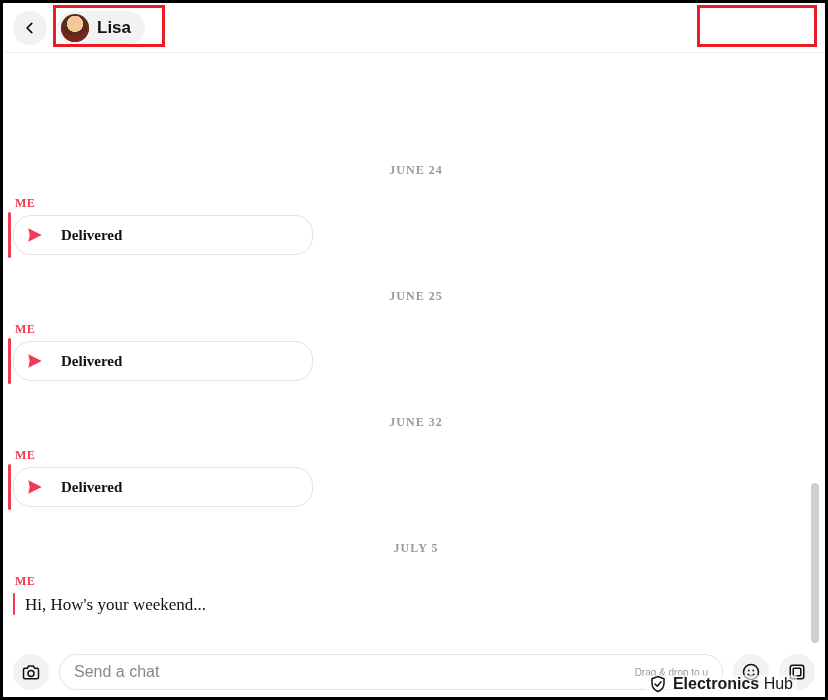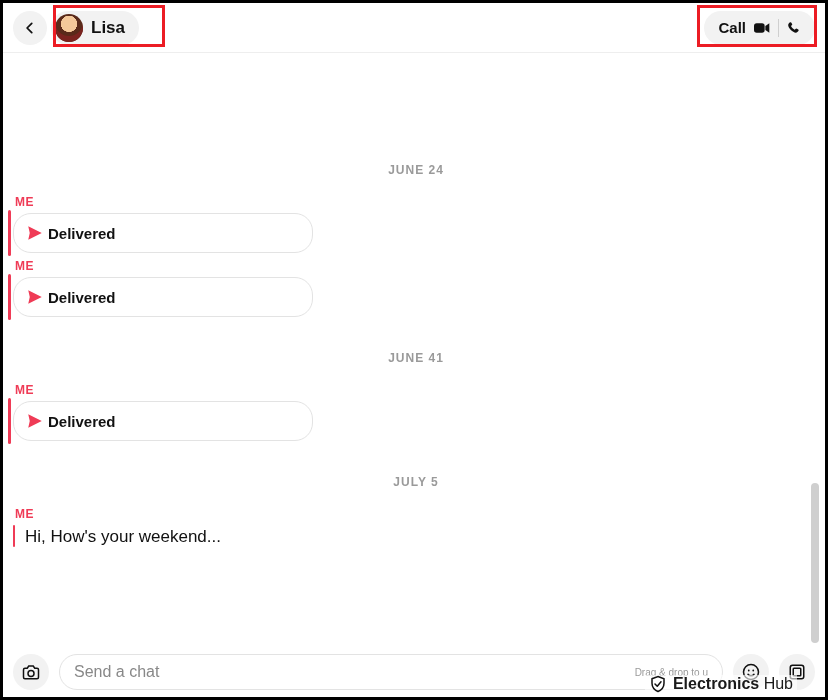--- a/index.html
+++ b/index.html
@@ -2,38 +2,38 @@
 <html><head>
 <meta charset="utf-8">
 <style>
   * { box-sizing: border-box; margin: 0; padding: 0; }
   html, body { width: 828px; height: 700px; font-family: -apple-system, BlinkMacSystemFont, "Segoe UI", Helvetica, Arial, sans-serif; background: #fff; }
   .frame { width: 828px; height: 700px; border: 3px solid #000; position: relative; overflow: hidden; background: #fff; }
 
   
   .header { height: 50px; display: flex; align-items: center; padding: 0 10px; position: relative; border-bottom: 1px solid #eee; }
   .back-btn { width: 34px; height: 34px; border-radius: 50%; background: #f2f2f2; display: flex; align-items: center; justify-content: center; cursor: pointer; }
-  .contact-pill { display: flex; align-items: center; background: #f2f2f2; border-radius: 18px; height: 34px; padding: 2px 14px 2px 4px; margin-left: 4px; cursor: pointer; gap: 8px; }
+  .contact-pill { display: flex; align-items: center; background: #f2f2f2; border-radius: 18px; height: 34px; padding: 2px 14px 2px 4px; margin-left: 10px; cursor: pointer; gap: 8px; }
   .avatar { width: 28px; height: 28px; border-radius: 50%; background: radial-gradient(circle at 50% 35%, #f4c89a 0 35%, #5a2a1a 36% 100%); box-shadow: inset 0 -6px 0 #7a231f; }
   .contact-name { font-size: 17px; font-weight: 600; color: #111; }
   .highlight-box { position: absolute; border: 3px solid #ec1c24; pointer-events: none; }
   .hl-contact { left: 50px; top: 2px; width: 112px; height: 42px; }
   .hl-call { right: 8px; top: 2px; width: 120px; height: 42px; }
 
   .call-pill { margin-left: auto; display: flex; align-items: center; background: #f2f2f2; border-radius: 18px; height: 34px; padding: 0 14px; gap: 8px; cursor: pointer; }
   .call-label { font-size: 15px; font-weight: 600; color: #111; }
   .call-divider { width: 1px; height: 18px; background: #cfcfcf; }
   .ico { display: flex; align-items: center; justify-content: center; }
 
   
-  .chat-body { position: absolute; top: 50px; bottom: 50px; left: 0; right: 0; overflow: hidden; padding: 10px 6px 0 10px; }
+  .chat-body { position: absolute; top: 50px; bottom: 50px; left: 0; right: 0; overflow: hidden; padding: 10px 6px 0 10px; font-family: Liberation Serif, serif; }
   .date-sep { text-align: center; color: #9a9a9a; font-size: 12px; font-weight: 700; letter-spacing: 1px; margin: 34px 0 18px; }
   .date-sep.first { margin-top: 100px; }
   .me-label { color: #ef3b56; font-size: 12px; font-weight: 800; letter-spacing: 0.5px; margin: 4px 0 4px 2px; }
-  .msg-card { border: 1px solid #e3e3e3; border-radius: 18px; width: 300px; padding: 10px 12px; display: flex; align-items: center; gap: 4px; position: relative; margin-bottom: 6px; }
+  .msg-card { border: 1px solid #e3e3e3; border-radius: 18px; width: 300px; padding: 10px 12px; display: flex; align-items: center; gap: 17px; position: relative; margin-bottom: 6px; }
   .msg-card::before { content: ""; position: absolute; left: -6px; top: -4px; bottom: -4px; width: 3px; background: #ef3b56; border-radius: 2px; }
   .sent-icon { width: 18px; height: 18px; fill: #ef3b56; }
   .msg-status { font-size: 15px; font-weight: 700; color: #111; }
   .text-line { display: flex; align-items: flex-end; gap: 6px; margin-top: 2px; }
   .text-line::before { content: ""; width: 2px; align-self: stretch; background: #ef3b56; border-radius: 1px; }
   .text-msg { font-size: 17px; color: #111; padding: 2px 0 0 4px; }
 
   
   .scroll-stub { position: absolute; right: 6px; top: 430px; width: 8px; height: 160px; background: #cfcfcf; border-radius: 4px; }
 
@@ -56,59 +56,45 @@
   <div class="header">
     <div class="back-btn">
       <svg width="14" height="14" viewBox="0 0 24 24">
           <path d="M15 4l-8 8 8 8" stroke="#111" stroke-width="3" fill="none" stroke-linecap="round" stroke-linejoin="round"></path>
         </svg>
     </div>
     <div class="contact-pill">
       <div class="avatar"></div>
       <span class="contact-name">Lisa</span>
     </div>
-    <div class="call-pill">
-      <span class="call-label">Call</span>
-      <span class="ico">
-        <svg width="16" height="12" viewBox="0 0 24 16">
-            <rect x="0" y="1" width="16" height="14" rx="4" fill="#111"></rect>
-            <path d="M17 5l6-4v14l-6-4z" fill="#111"></path>
-          </svg>
-      </span>
-      <span class="call-divider"></span>
-      <span class="ico">
-        <svg width="14" height="14" viewBox="0 0 24 24">
-            <path d="M6 2c1 0 2 1 3 4 0 1-2 2-2 3 1 2 4 5 6 6 1 0 2-2 3-2 3 1 4 2 4 3 0 2-3 4-5 4-5 0-13-8-13-13 0-2 2-5 4-5z" fill="#111"></path>
-          </svg>
-      </span>
-    </div>
     <div class="highlight-box hl-contact"></div>
     <div class="highlight-box hl-call"></div>
   </div>
 
   <div class="chat-body">
 
     <div class="date-sep first">JUNE 24</div>
     <div class="me-label">ME</div>
     <div class="msg-card">
       <svg class="sent-icon" viewBox="0 0 24 24">
           <path d="M3 3l18 9-18 9 2-9z"></path>
         </svg>
       <span class="msg-status">Delivered</span>
     </div>
 
+    <div class="date-sep">JUNE 25</div>
     <div class="me-label">ME</div>
     <div class="msg-card">
       <svg class="sent-icon" viewBox="0 0 24 24">
           <path d="M3 3l18 9-18 9 2-9z"></path>
         </svg>
       <span class="msg-status">Delivered</span>
     </div>
 
-    <div class="date-sep">JUNE 41</div>
+    <div class="date-sep">JUNE 32</div>
     <div class="me-label">ME</div>
     <div class="msg-card">
       <svg class="sent-icon" viewBox="0 0 24 24">
           <path d="M3 3l18 9-18 9 2-9z"></path>
         </svg>
       <span class="msg-status">Delivered</span>
     </div>
 
     <div class="date-sep">JULY 5</div>
     <div class="me-label">ME</div>

